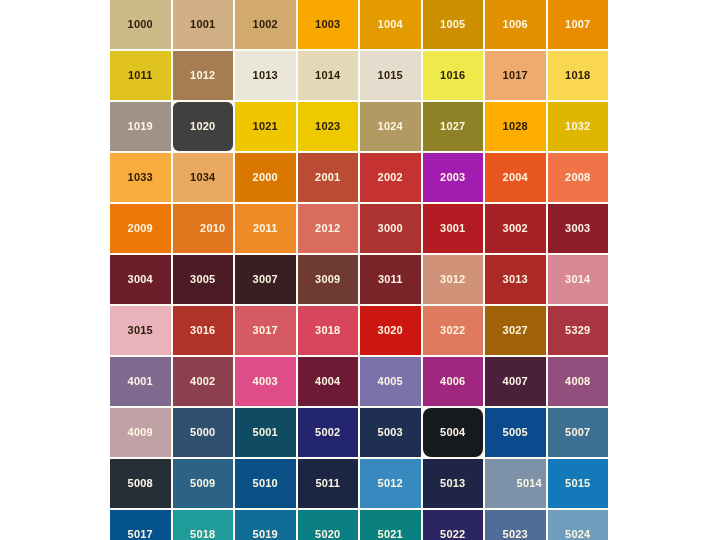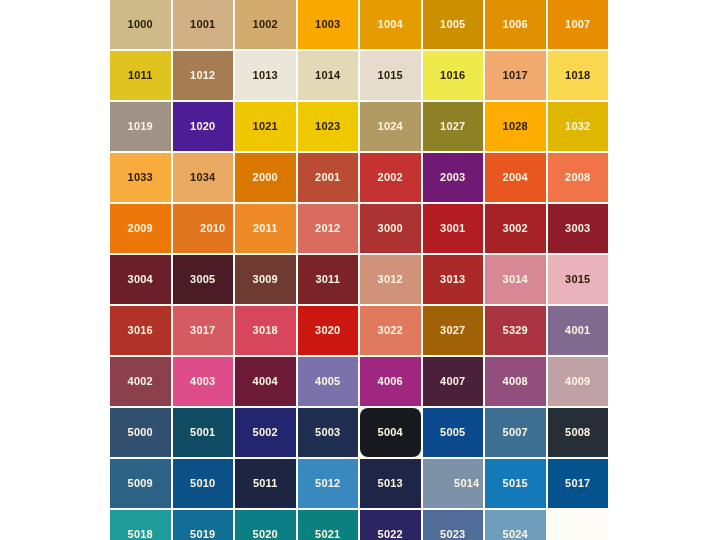--- a/index.html
+++ b/index.html
@@ -110,21 +110,21 @@
       </div>
       <div class="swatch" style="background: rgb(240, 170, 110);">
         <span class="swatch-label" style="color: rgb(43, 29, 7);">1017</span>
       </div>
       <div class="swatch" style="background: rgb(249, 216, 80);">
         <span class="swatch-label" style="color: rgb(43, 29, 7);">1018</span>
       </div>
       <div class="swatch" style="background: rgb(160, 146, 135);">
         <span class="swatch-label" style="color: rgb(253, 246, 227);">1019</span>
       </div>
-      <div class="swatch" style="background: #4c1d95;">
+      <div class="swatch" style="background: #404040; border-radius: 6px;">
         <span class="swatch-label" style="color: rgb(253, 246, 227);">1020</span>
       </div>
       <div class="swatch" style="background: rgb(239, 199, 0);">
         <span class="swatch-label" style="color: rgb(43, 29, 7);">1021</span>
       </div>
       <div class="swatch" style="background: rgb(238, 201, 0);">
         <span class="swatch-label" style="color: rgb(43, 29, 7);">1023</span>
       </div>
       <div class="swatch" style="background: rgb(178, 155, 99);">
         <span class="swatch-label" style="color: rgb(253, 246, 227);">1024</span>
@@ -146,21 +146,21 @@
       </div>
       <div class="swatch" style="background: rgb(218, 119, 0);">
         <span class="swatch-label" style="color: rgb(253, 246, 227);">2000</span>
       </div>
       <div class="swatch" style="background: rgb(186, 76, 52);">
         <span class="swatch-label" style="color: rgb(253, 246, 227);">2001</span>
       </div>
       <div class="swatch" style="background: rgb(197, 50, 50);">
         <span class="swatch-label" style="color: rgb(253, 246, 227);">2002</span>
       </div>
-      <div class="swatch" style="background: #701a75;">
+      <div class="swatch" style="background: #a21caf;">
         <span class="swatch-label" style="color: rgb(253, 246, 227);">2003</span>
       </div>
       <div class="swatch" style="background: rgb(232, 87, 31);">
         <span class="swatch-label" style="color: rgb(253, 246, 227);">2004</span>
       </div>
       <div class="swatch" style="background: rgb(241, 116, 73);">
         <span class="swatch-label" style="color: rgb(253, 246, 227);">2008</span>
       </div>
       <div class="swatch" style="background: rgb(237, 119, 9);">
         <span class="swatch-label" style="color: rgb(253, 246, 227);">2009</span>
@@ -184,20 +184,23 @@
         <span class="swatch-label" style="color: rgb(253, 246, 227);">3002</span>
       </div>
       <div class="swatch" style="background: rgb(142, 28, 42);">
         <span class="swatch-label" style="color: rgb(253, 246, 227);">3003</span>
       </div>
       <div class="swatch" style="background: rgb(108, 31, 43);">
         <span class="swatch-label" style="color: rgb(253, 246, 227);">3004</span>
       </div>
       <div class="swatch" style="background: rgb(75, 28, 38);">
         <span class="swatch-label" style="color: rgb(253, 246, 227);">3005</span>
+      </div>
+      <div class="swatch" style="background: rgb(58, 31, 34);">
+        <span class="swatch-label" style="color: rgb(253, 246, 227);">3007</span>
       </div>
       <div class="swatch" style="background: rgb(110, 58, 50);">
         <span class="swatch-label" style="color: rgb(253, 246, 227);">3009</span>
       </div>
       <div class="swatch" style="background: rgb(122, 36, 41);">
         <span class="swatch-label" style="color: rgb(253, 246, 227);">3011</span>
       </div>
       <div class="swatch" style="background: rgb(208, 147, 121);">
         <span class="swatch-label" style="color: rgb(253, 246, 227);">3012</span>
       </div>

